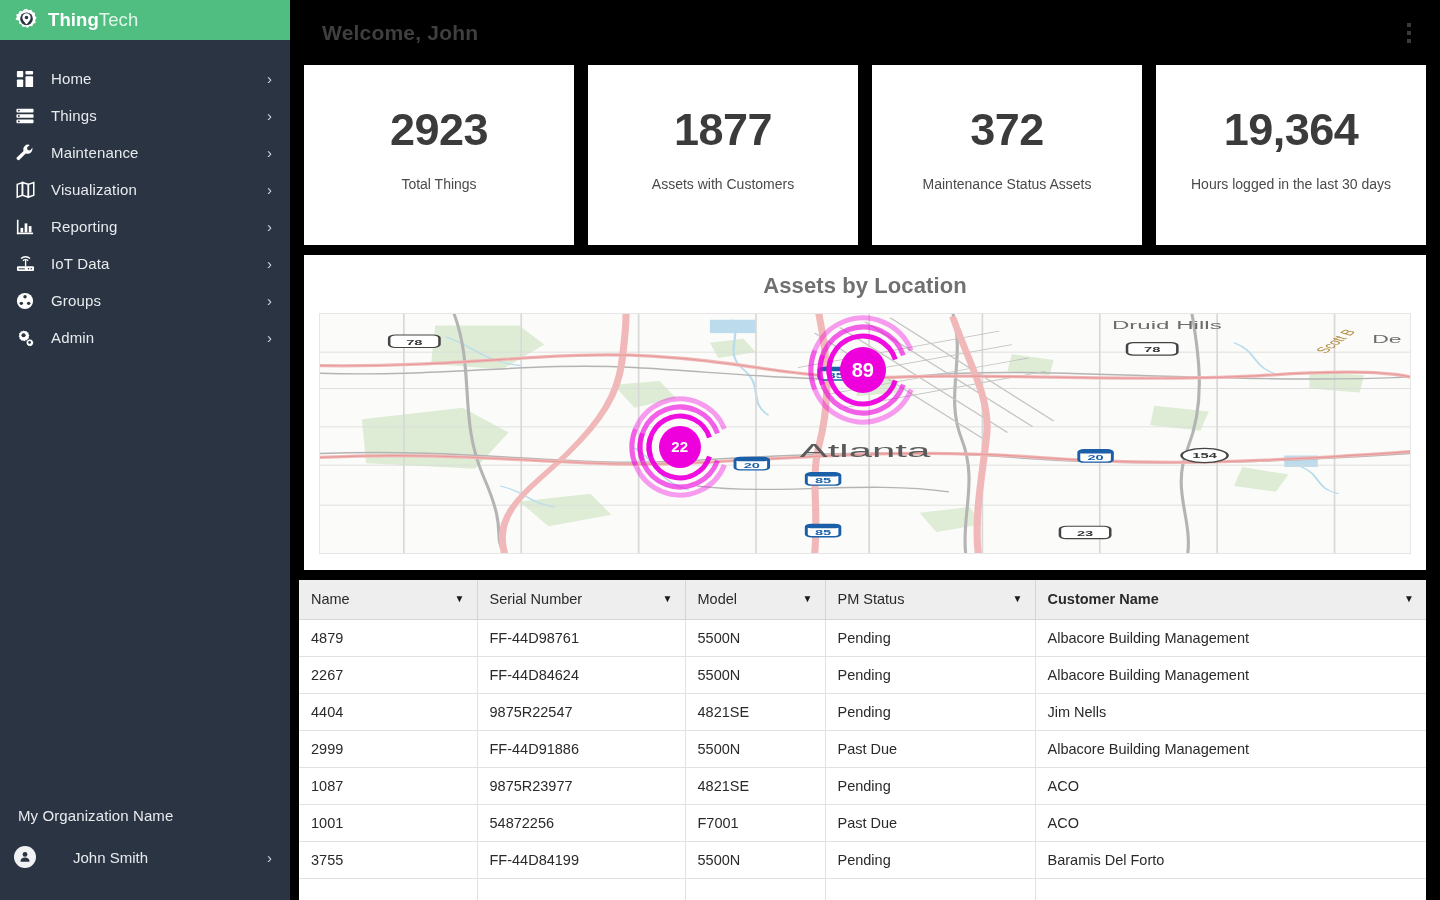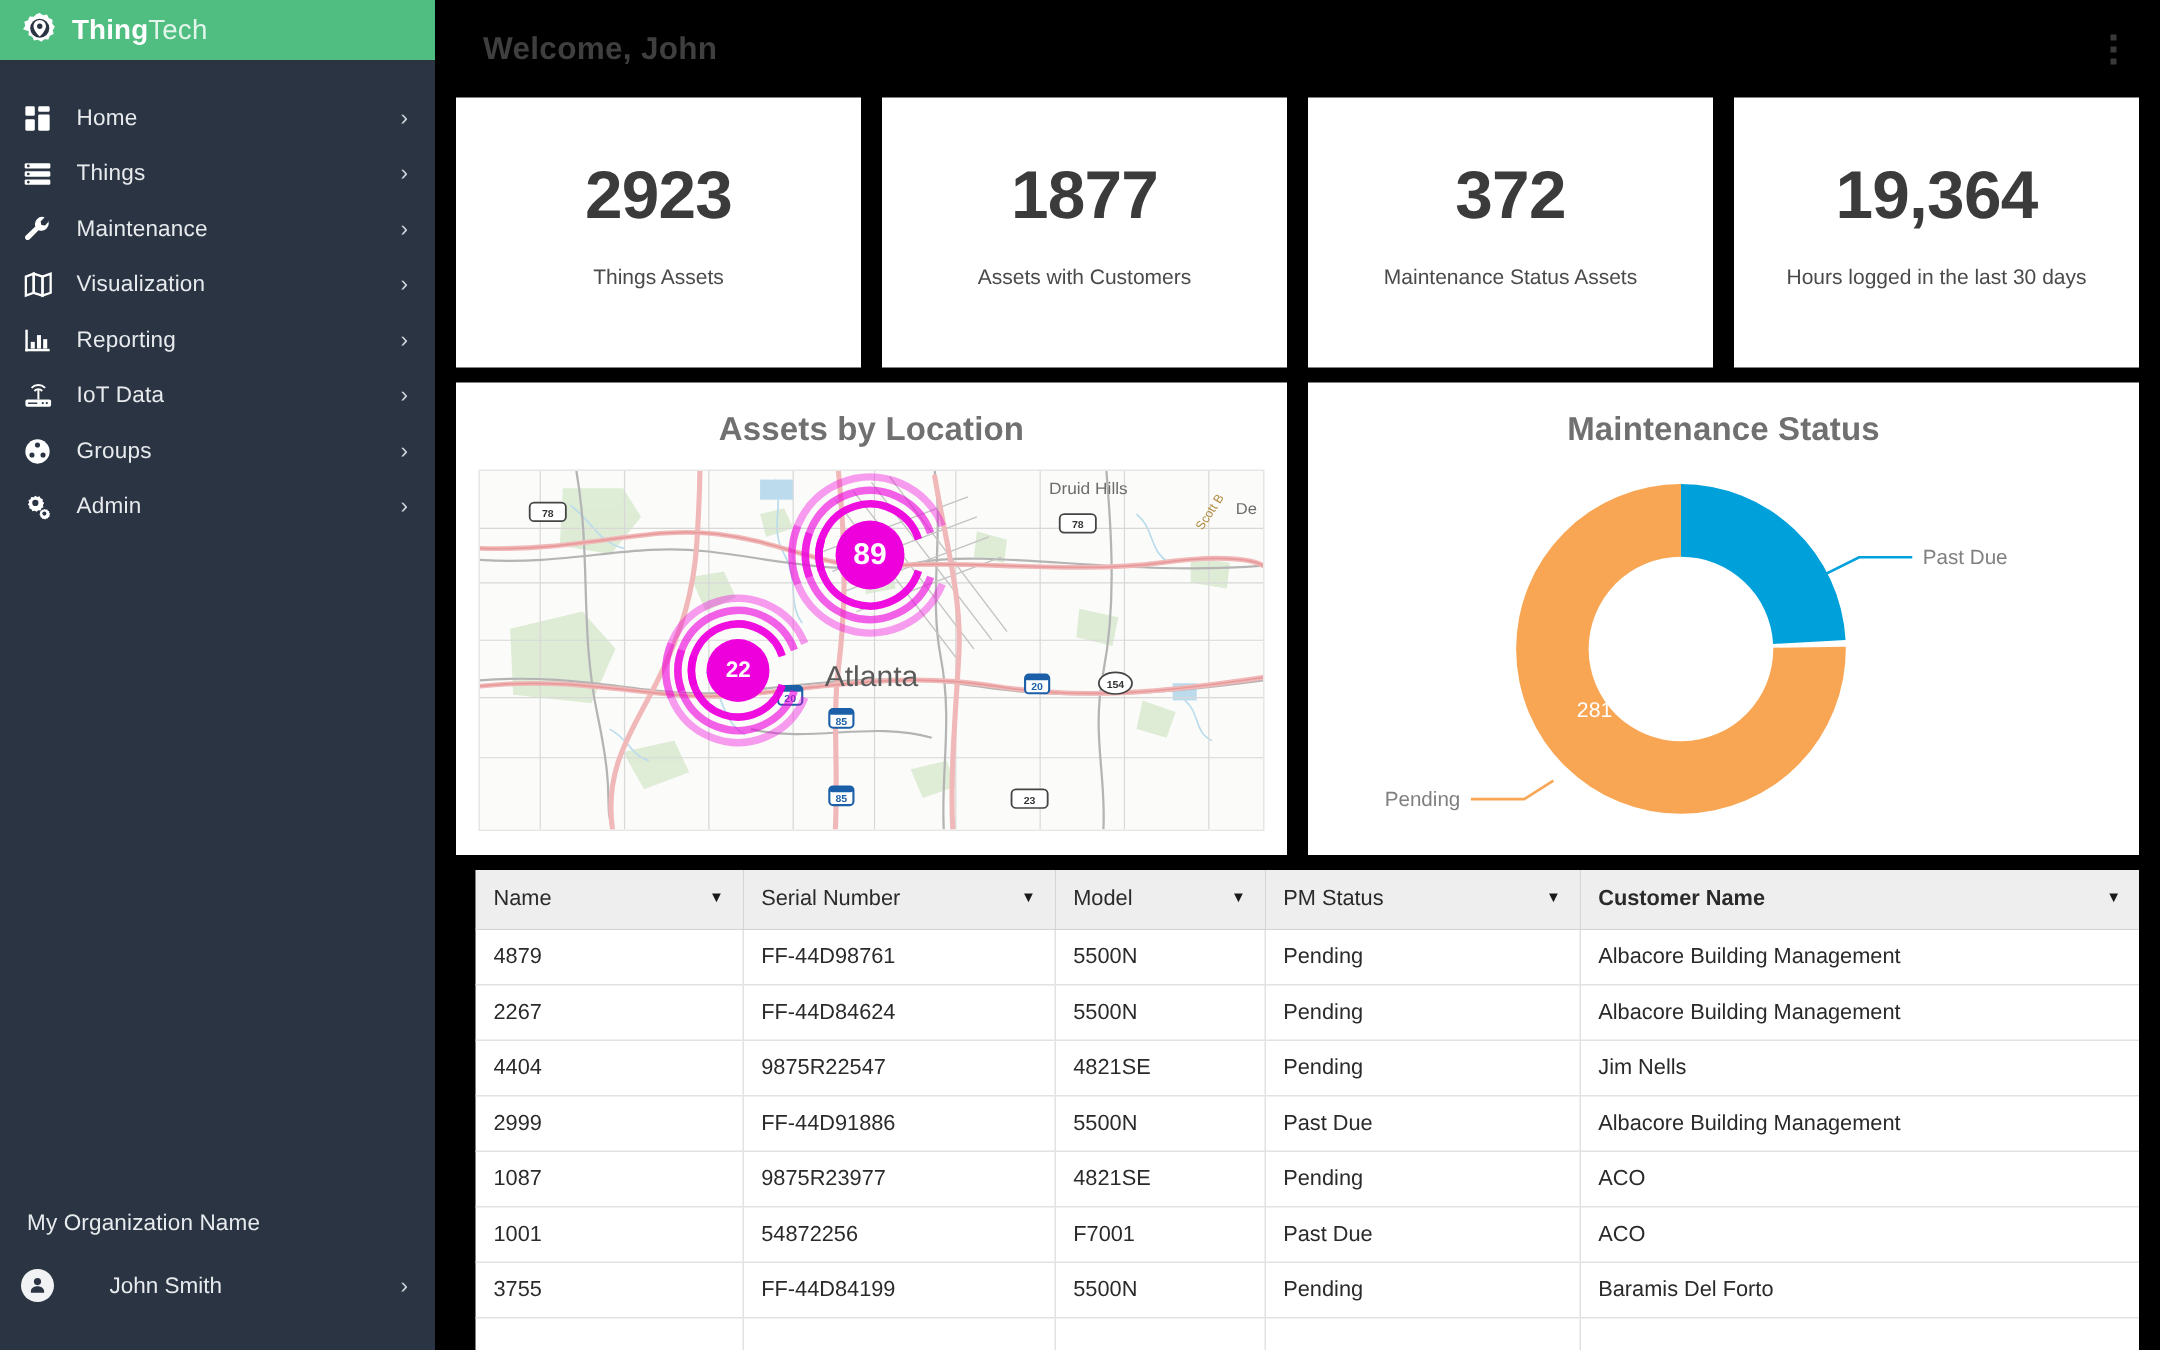--- a/index.html
+++ b/index.html
@@ -94,21 +94,21 @@
     position:absolute; left:50%; top:50%; transform:translate(-50%,-50%);
     border-radius:50%; background:#ee00dd; color:#fff; font-weight:bold;
     display:flex; align-items:center; justify-content:center;
   }
 
   
   .donut-wrap { flex:1; position:relative; }
   .donut-svg { position:absolute; inset:0; width:100%; height:100%; }
 
   
-  .table-area { flex:1; padding:10px 14px 0 27px; overflow:hidden; }
+  .table-area { flex:1; padding:10px 14px 0 9px; overflow:hidden; }
   .tbl { width:100%; background:#fff; border-collapse:collapse; table-layout:fixed; }
   .tbl thead th {
     background:#eeeeee; border-bottom:1px solid #d5d5d5; border-right:1px solid #d5d5d5;
     height:39px; text-align:left; font-size:14.5px; font-weight:normal; color:#2a2a2a;
     padding:0 12px; position:relative; vertical-align:middle; cursor:pointer;
   }
   .tbl thead th:last-child { border-right:none;font-weight:bold; }
   .th-inner { display:flex; align-items:center; }
   .th-inner span.lbl { flex:1; }
   .caret { font-size:10px; color:#1a1a1a; line-height:1; padding-left:8px; }
@@ -275,21 +275,21 @@
       <div class="kebab">
         <i></i>
         <i></i>
         <i></i>
       </div>
     </header>
 
     <div class="kpi-row">
       <div class="kpi">
         <div class="kpi-val">2923</div>
-        <div class="kpi-lbl">Things Assets</div>
+        <div class="kpi-lbl">Total Things</div>
       </div>
       <div class="kpi">
         <div class="kpi-val">1877</div>
         <div class="kpi-lbl">Assets with Customers</div>
       </div>
       <div class="kpi">
         <div class="kpi-val">372</div>
         <div class="kpi-lbl">Maintenance Status Assets</div>
       </div>
       <div class="kpi">
@@ -427,40 +427,20 @@
                 <path d="M14 54a40 40 0 0 0 80 0" stroke-width="5" opacity=".62" transform="rotate(20 54 54)"></path>
                 <path d="M6 54a48 48 0 0 1 96 0" stroke-width="5" opacity=".38" transform="rotate(-22 54 54)"></path>
                 <path d="M6 54a48 48 0 0 0 96 0" stroke-width="5" opacity=".38" transform="rotate(22 54 54)"></path>
               </g>
             </svg>
             <span class="dot" style="width:42px;height:42px;font-size:15px;">22</span>
           </div>
         </div>
       </div>
 
-      <div class="panel">
-        <div class="panel-title">Maintenance Status</div>
-        <div class="donut-wrap">
-          <svg class="donut-svg" viewBox="0 0 556 290" preserveAspectRatio="xMidYMid meet">
-
-            <path id="slicePastDue" d="M246 11 A124 124 0 0 1 369.82024208259236 128.32559735944696 L315.33933556625175 131.26233452129028 A69.44000000000001 69.44000000000001 0 0 0 246 65.55999999999999 Z" fill="#00a0db"></path>
-
-            <path id="slicePending" d="M369.9883476326896 133.30010255741226 A124 124 0 1 1 245.99999999999997 11 L245.99999999999997 65.55999999999999 A69.44000000000001 69.44000000000001 0 1 0 315.4334746743062 134.04805743215087 Z" fill="#f9a654"></path>
-
-            <text x="300" y="118" font-family="Liberation Sans, sans-serif" font-size="16" fill="#ffffff" text-anchor="middle">91</text>
-            <text x="181" y="186" font-family="Liberation Sans, sans-serif" font-size="16" fill="#ffffff" text-anchor="middle">281</text>
-
-            <path d="M352 80 L380 66 L420 66" stroke="#00a0db" stroke-width="2" fill="none"></path>
-            <path d="M150 234 L128 248 L88 248" stroke="#f9a654" stroke-width="2" fill="none"></path>
-
-            <text x="428" y="71" font-family="Liberation Sans, sans-serif" font-size="15.5" fill="#808080" text-anchor="start">Past Due</text>
-            <text x="80" y="253" font-family="Liberation Sans, sans-serif" font-size="15.5" fill="#808080" text-anchor="end">Pending</text>
-          </svg>
-        </div>
-      </div>
     </div>
 
     <div class="table-area">
       <table class="tbl">
         <colgroup>
           <col class="col-name">
             <col class="col-serial">
             <col class="col-model">
           <col class="col-pm">
             <col class="col-cust">

